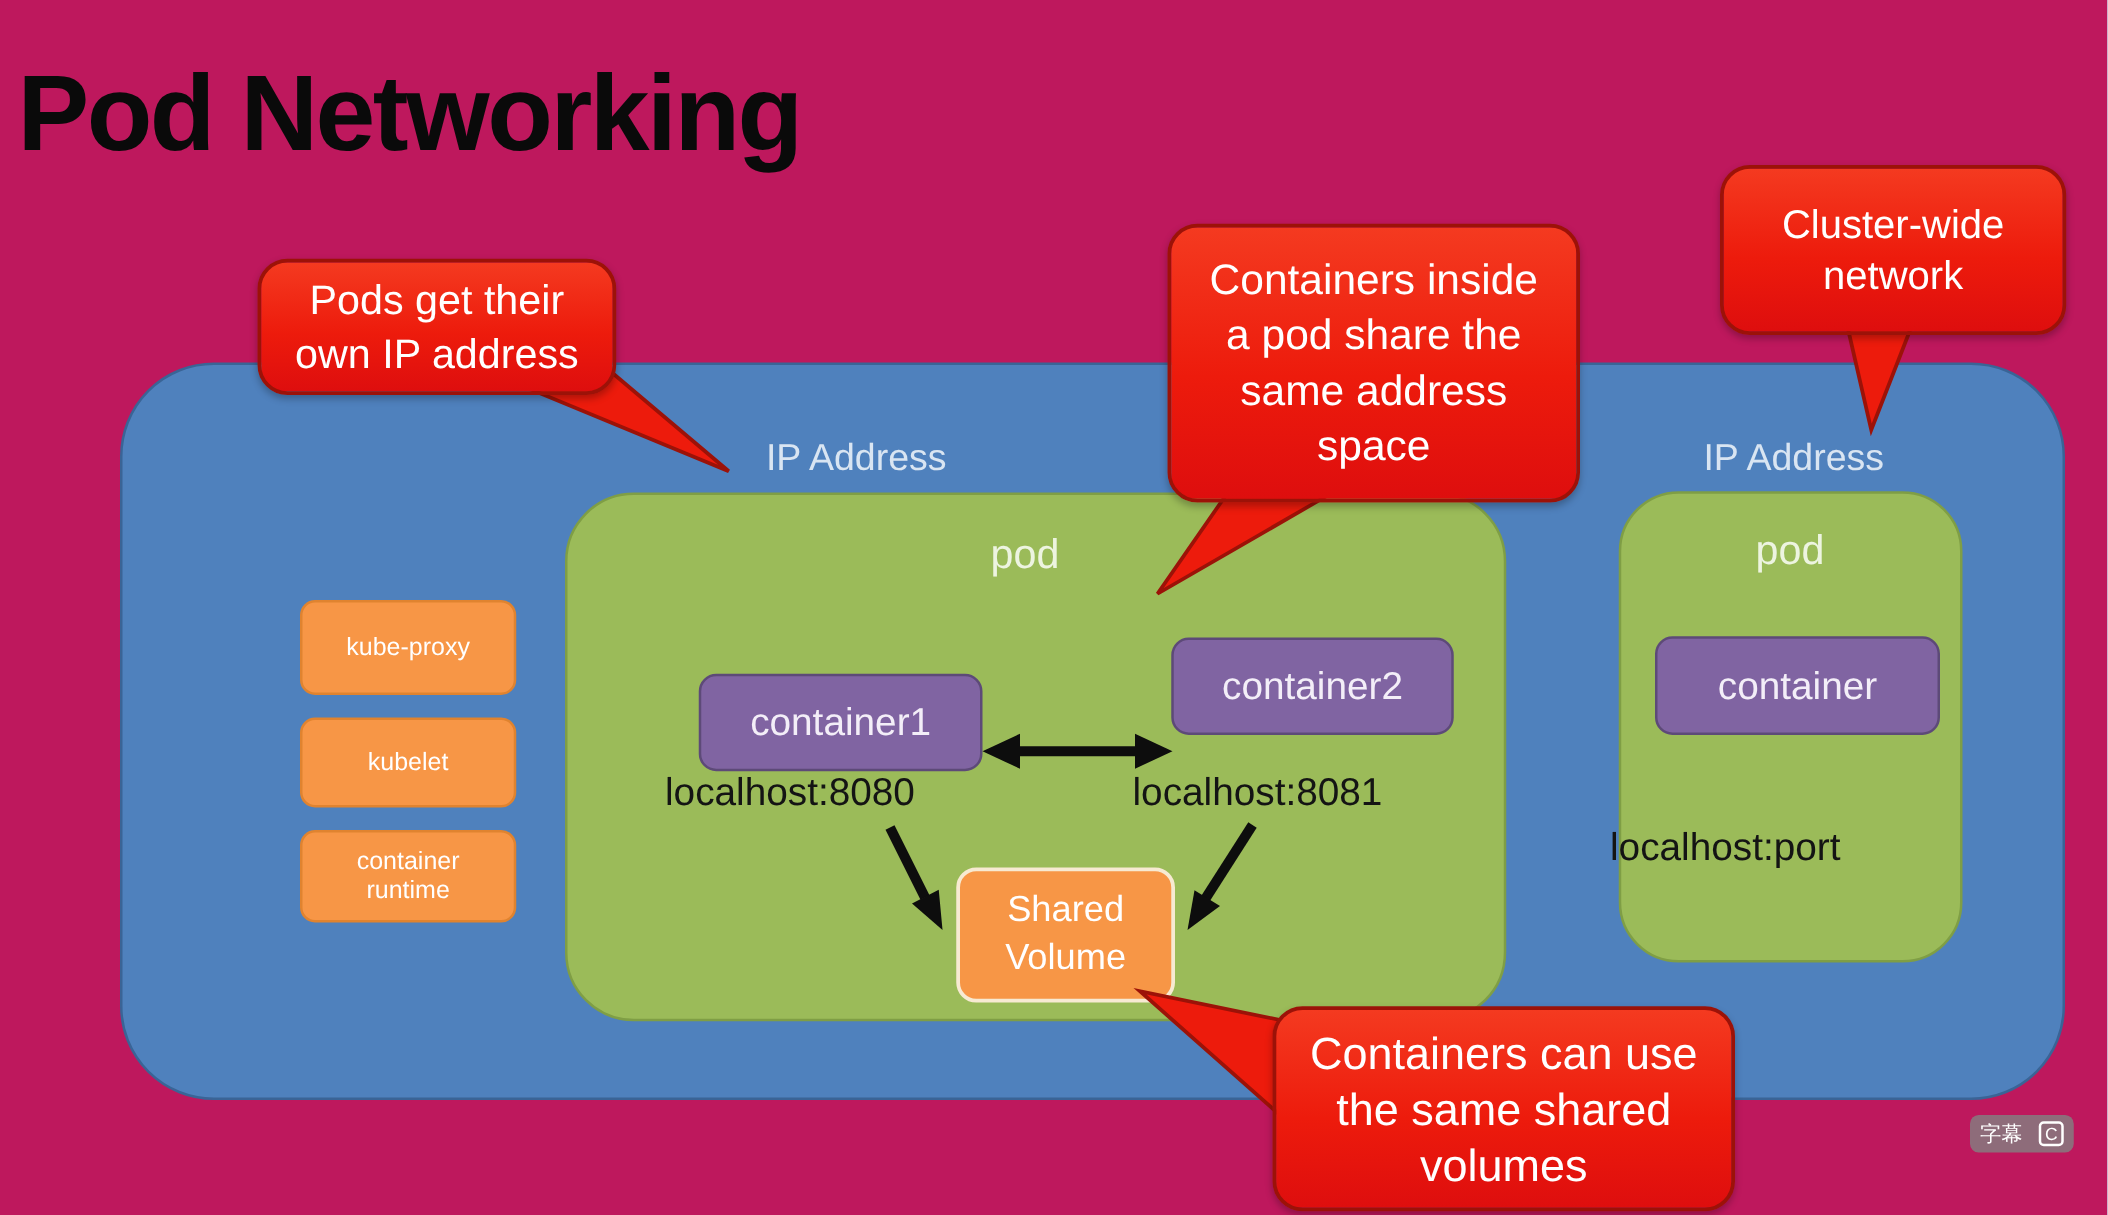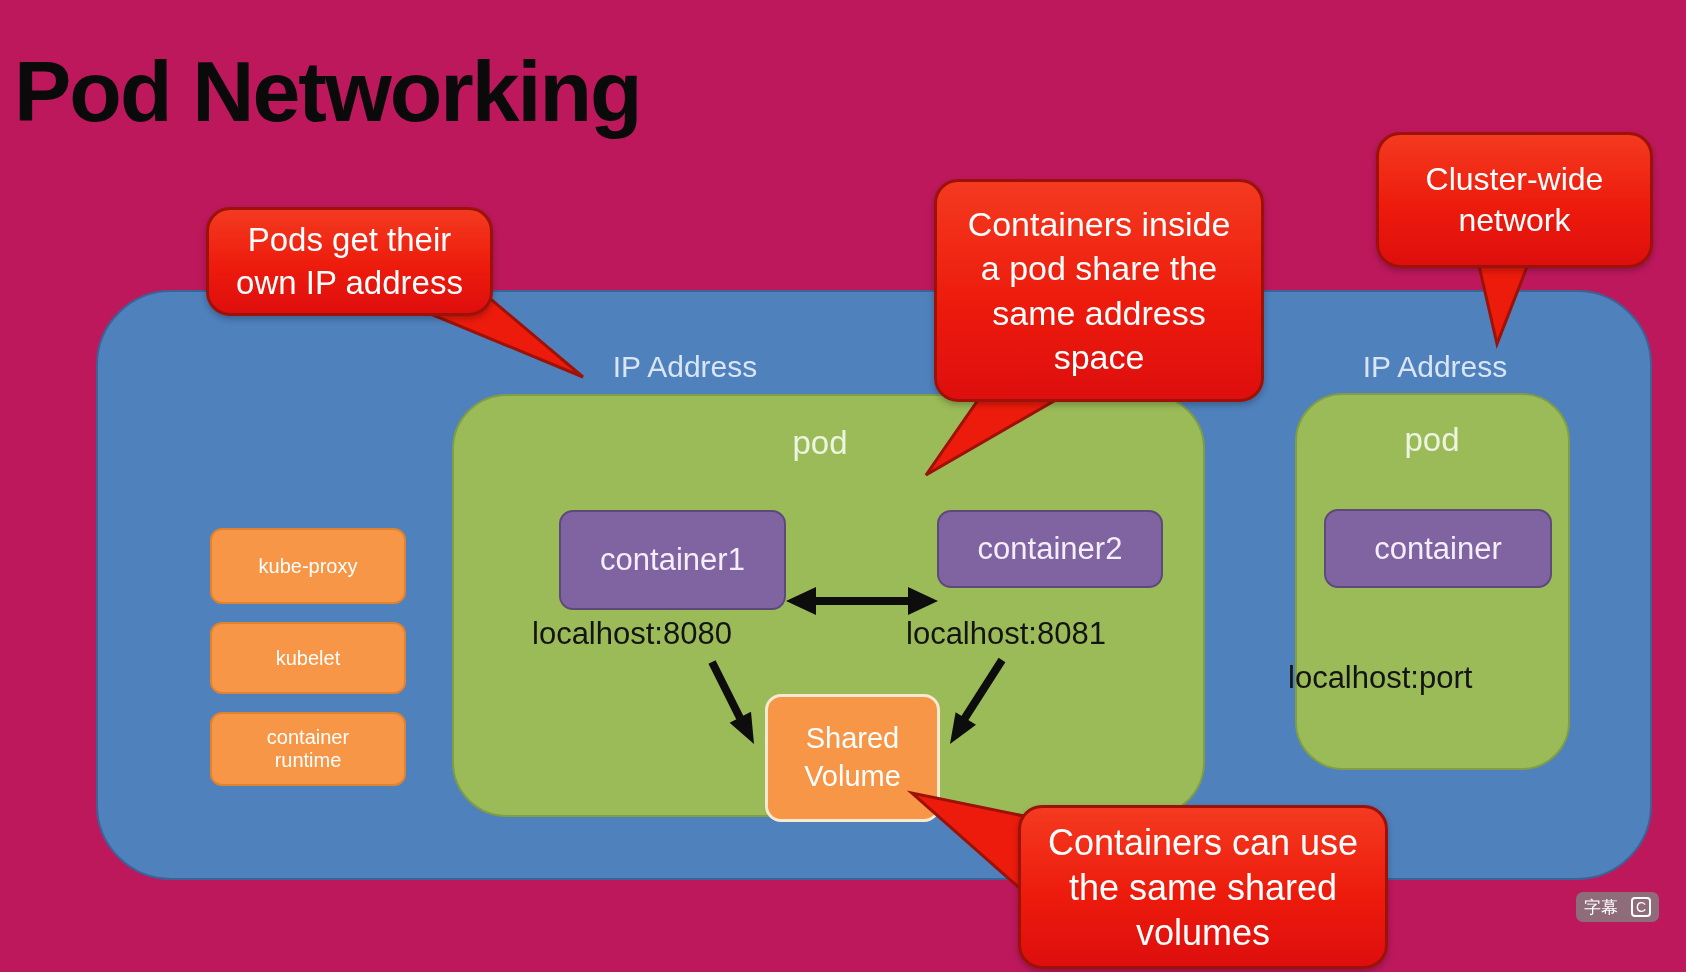--- a/index.html
+++ b/index.html
@@ -20,25 +20,25 @@
   }
 
   .ip-label {
     position:absolute; width:250px; text-align:center;
     font-size:30px; color:var(--ip-label-text); z-index:4; white-space:pre-line;
   }
   .ip-left  { left:560px;  top:350px; }
   .ip-right { left:1310px; top:350px; }
 
   .comp-box {
-    position:absolute; left:210px; width:196px;
+    position:absolute; left:240px; width:173px;
     background:var(--component-orange); border:2px solid var(--component-orange-border);
     border-radius:12px; color:#ffffff; font-size:20px; line-height:1.15;
     display:flex; align-items:center; justify-content:center; text-align:center;
-    z-index:3; white-space:pre-line;margin-top:48px;
+    z-index:3; white-space:pre-line;
   }
   .comp-1 { top:480px; height:76px; }
   .comp-2 { top:574px; height:72px; }
   .comp-3 { top:664px; height:74px; }
 
   .pod-box {
     position:absolute; background:var(--pod-green);
     border:2px solid var(--pod-green-border); z-index:2;
   }
   .pod-main  { left:452px;  top:394px; width:753px; height:423px; border-radius:55px; }
@@ -51,34 +51,34 @@
   .pod-main-label  { left:720px;  top:424px; }
   .pod-right-label { left:1332px; top:421px; }
 
   .container-box {
     position:absolute; background:var(--container-purple);
     border:2px solid var(--container-purple-border); border-radius:14px;
     color:#f3eef8; font-size:31px;
     display:flex; align-items:center; justify-content:center;
     z-index:4; white-space:pre-line;
   }
-  .container-1     { left:559px;  top:510px; width:227px; height:100px; }
+  .container-1     { left:559px;  top:539px; width:227px; height:78px; }
   .container-2     { left:937px;  top:510px; width:226px; height:78px; }
   .container-right { left:1324px; top:509px; width:228px; height:79px; }
 
   .endpoint {
     position:absolute; width:300px; 
     font-size:31px; color:var(--endpoint-text); z-index:4; white-space:pre-line;
   }
   .endpoint-1     { left:532px;  top:616px; }
   .endpoint-2     { left:906px;  top:616px; }
   .endpoint-right { left:1288px; top:616px;margin-top:44px; }
 
   .shared-volume {
-    position:absolute; left:765px; top:694px; width:175px; height:128px;
+    position:absolute; left:765px; top:694px; width:175px; height:108px;
     background:var(--component-orange); border:3px solid #f7ead2; border-radius:16px;
     color:#ffffff; font-size:29px; line-height:1.3;
     display:flex; align-items:center; justify-content:center; text-align:center;
     z-index:4; white-space:pre-line;
   }
 
   .overlay-svg { position:absolute; left:0; top:0; width:1686px; height:972px; z-index:6; pointer-events:none; }
 
   .callout {
     position:absolute;

